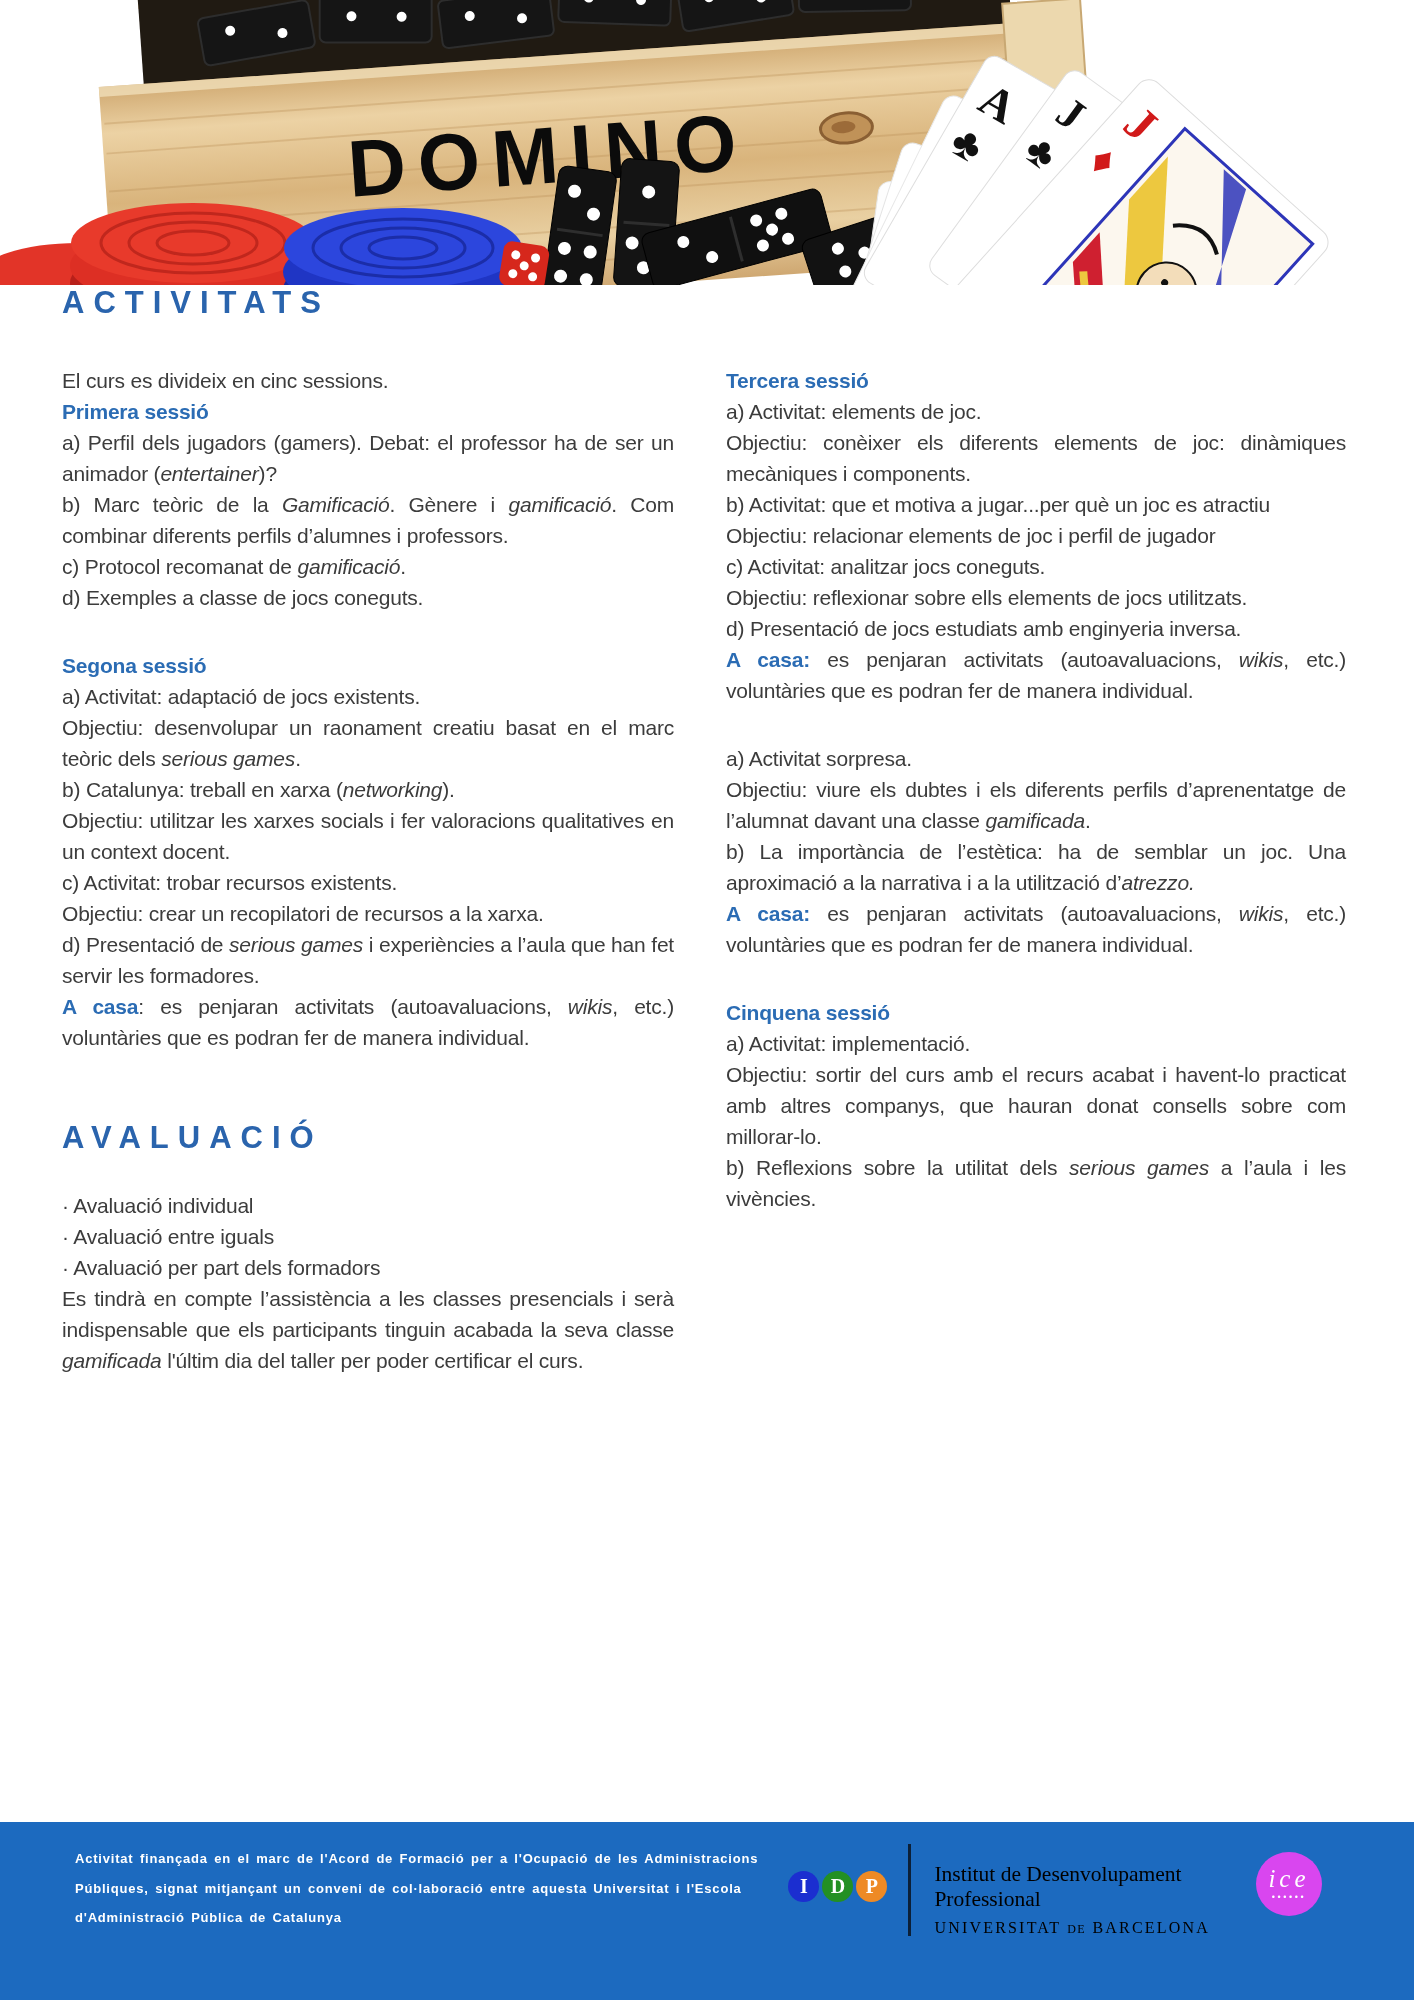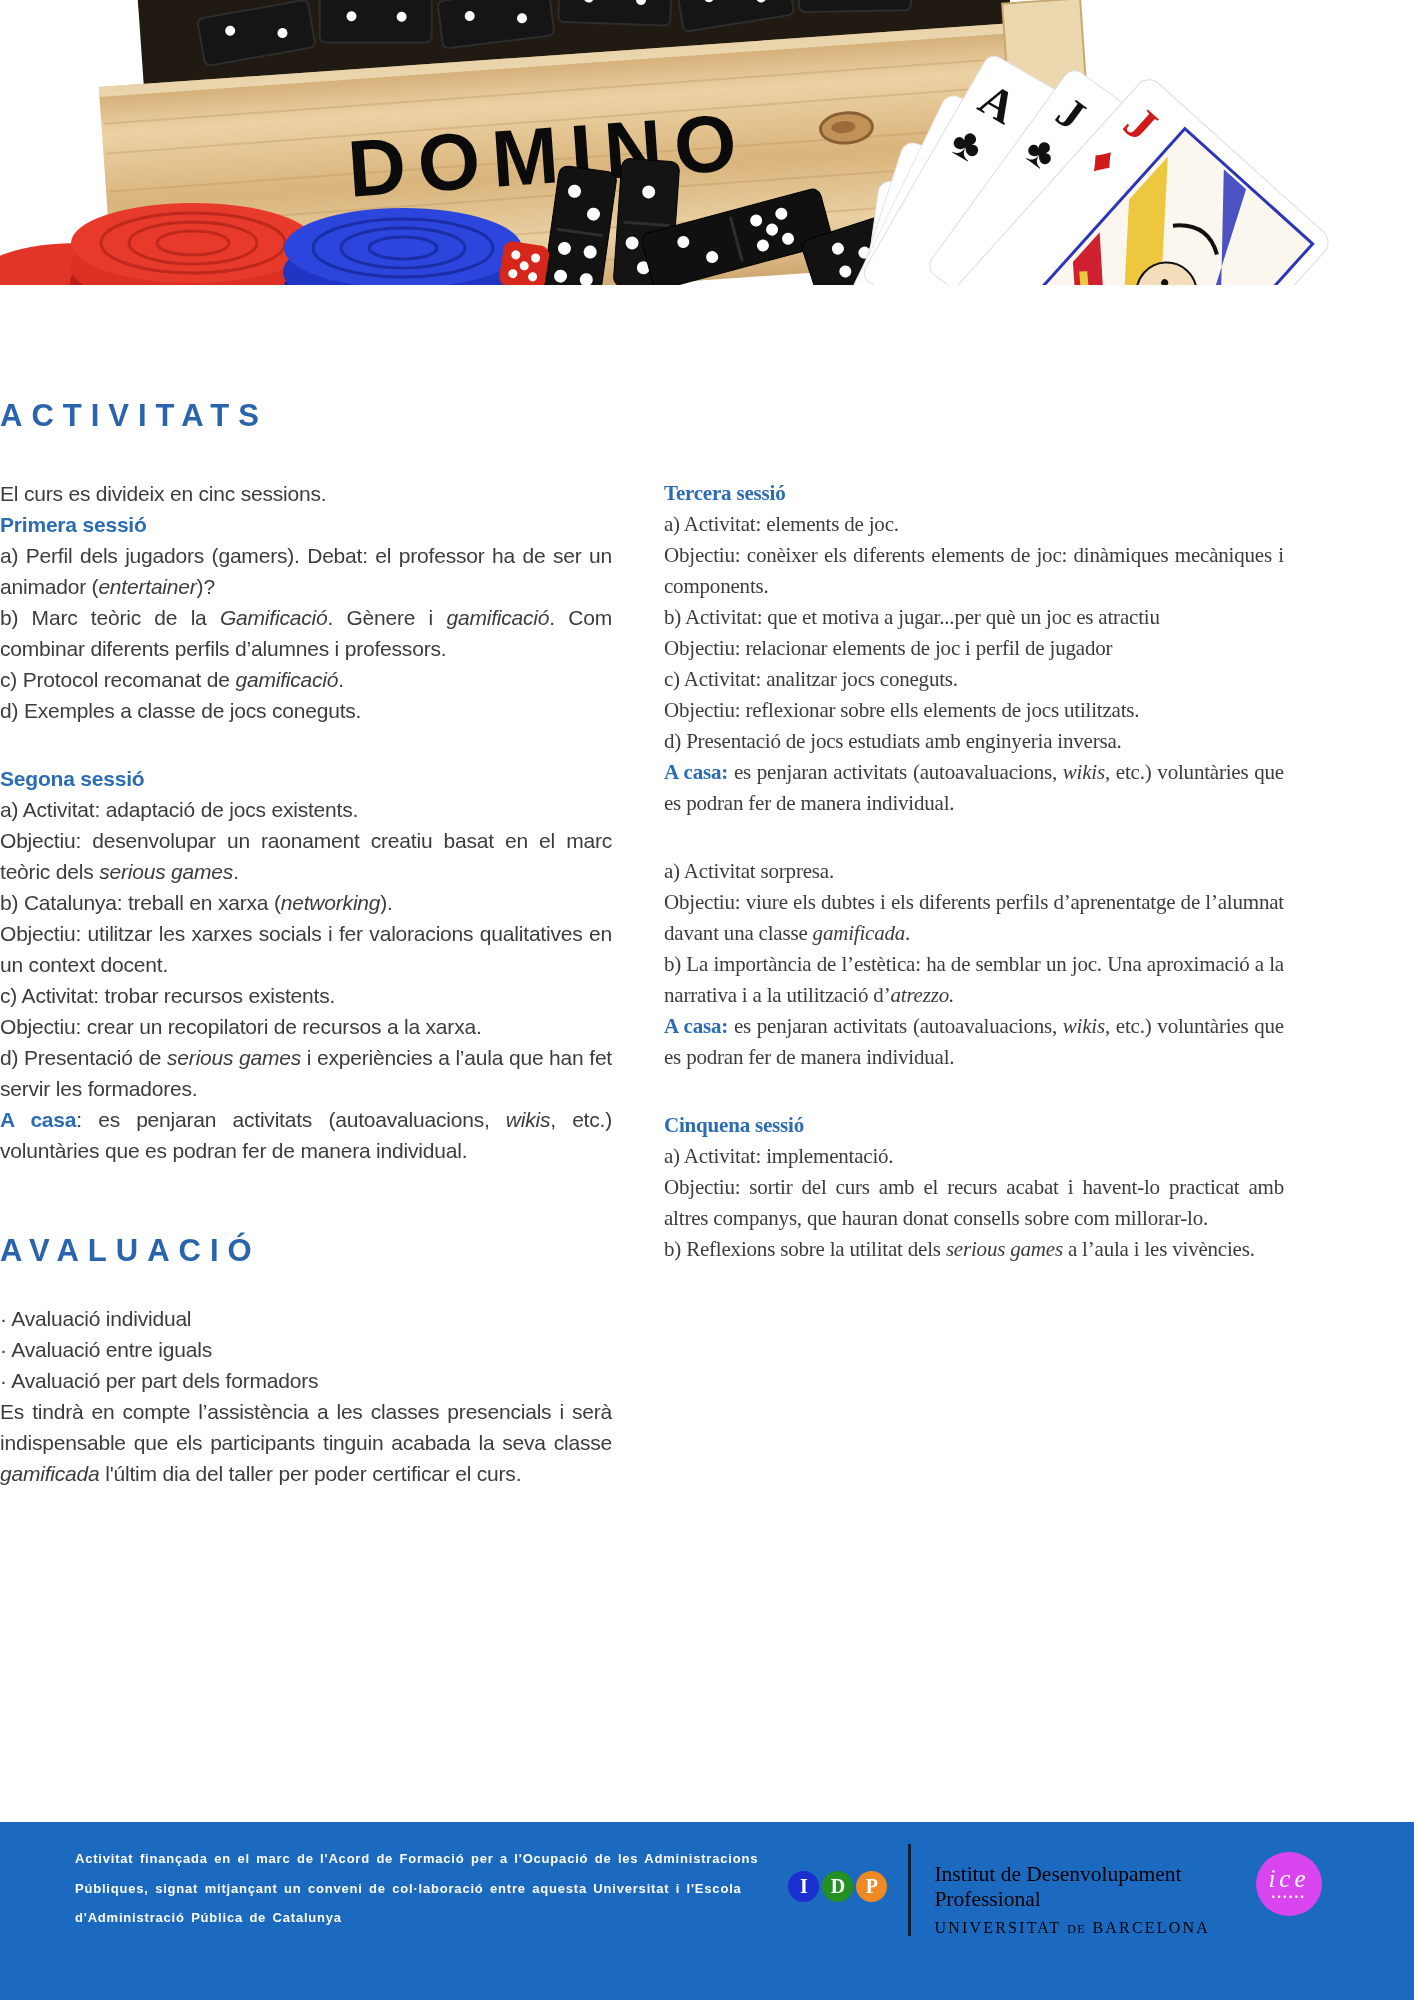--- a/index.html
+++ b/index.html
@@ -4,23 +4,23 @@
 <style>
   html,body{margin:0;padding:0;}
   body{
     width:1414px;height:2000px;position:relative;background:#ffffff;
     font-family:"Liberation Sans",sans-serif;color:#3c3c3c;overflow:hidden;
   }
   
   .hero{position:relative;width:1414px;height:285px;overflow:hidden;background:#fff;}
   .hero svg{display:block;}
   
-  .content{display:flex;margin-top:113px;box-sizing:border-box;}
+  .content{display:flex;padding-left:62px;box-sizing:border-box;}
   .col-left{width:612px;flex:0 0 612px;}
-  .col-right{width:620px;flex:0 0 620px;margin-left:52px;padding-top:80px;box-sizing:border-box;font-family:Liberation Serif, serif;}
+  .col-right{width:620px;flex:0 0 620px;margin-left:52px;padding-top:80px;box-sizing:border-box;}
   h1.sec-h{
     font-size:31px;line-height:36px;font-weight:bold;color:#2a64ad;
     letter-spacing:9px;margin:0 0 44px 0;
   }
   h2.sec-h{
     font-size:31px;line-height:36px;font-weight:bold;color:#2a64ad;
     letter-spacing:9px;margin:67px 0 34px 0;
   }
   .bodytext{font-size:21px;line-height:31px;letter-spacing:-0.2px;}
   .intro{margin:0;}

